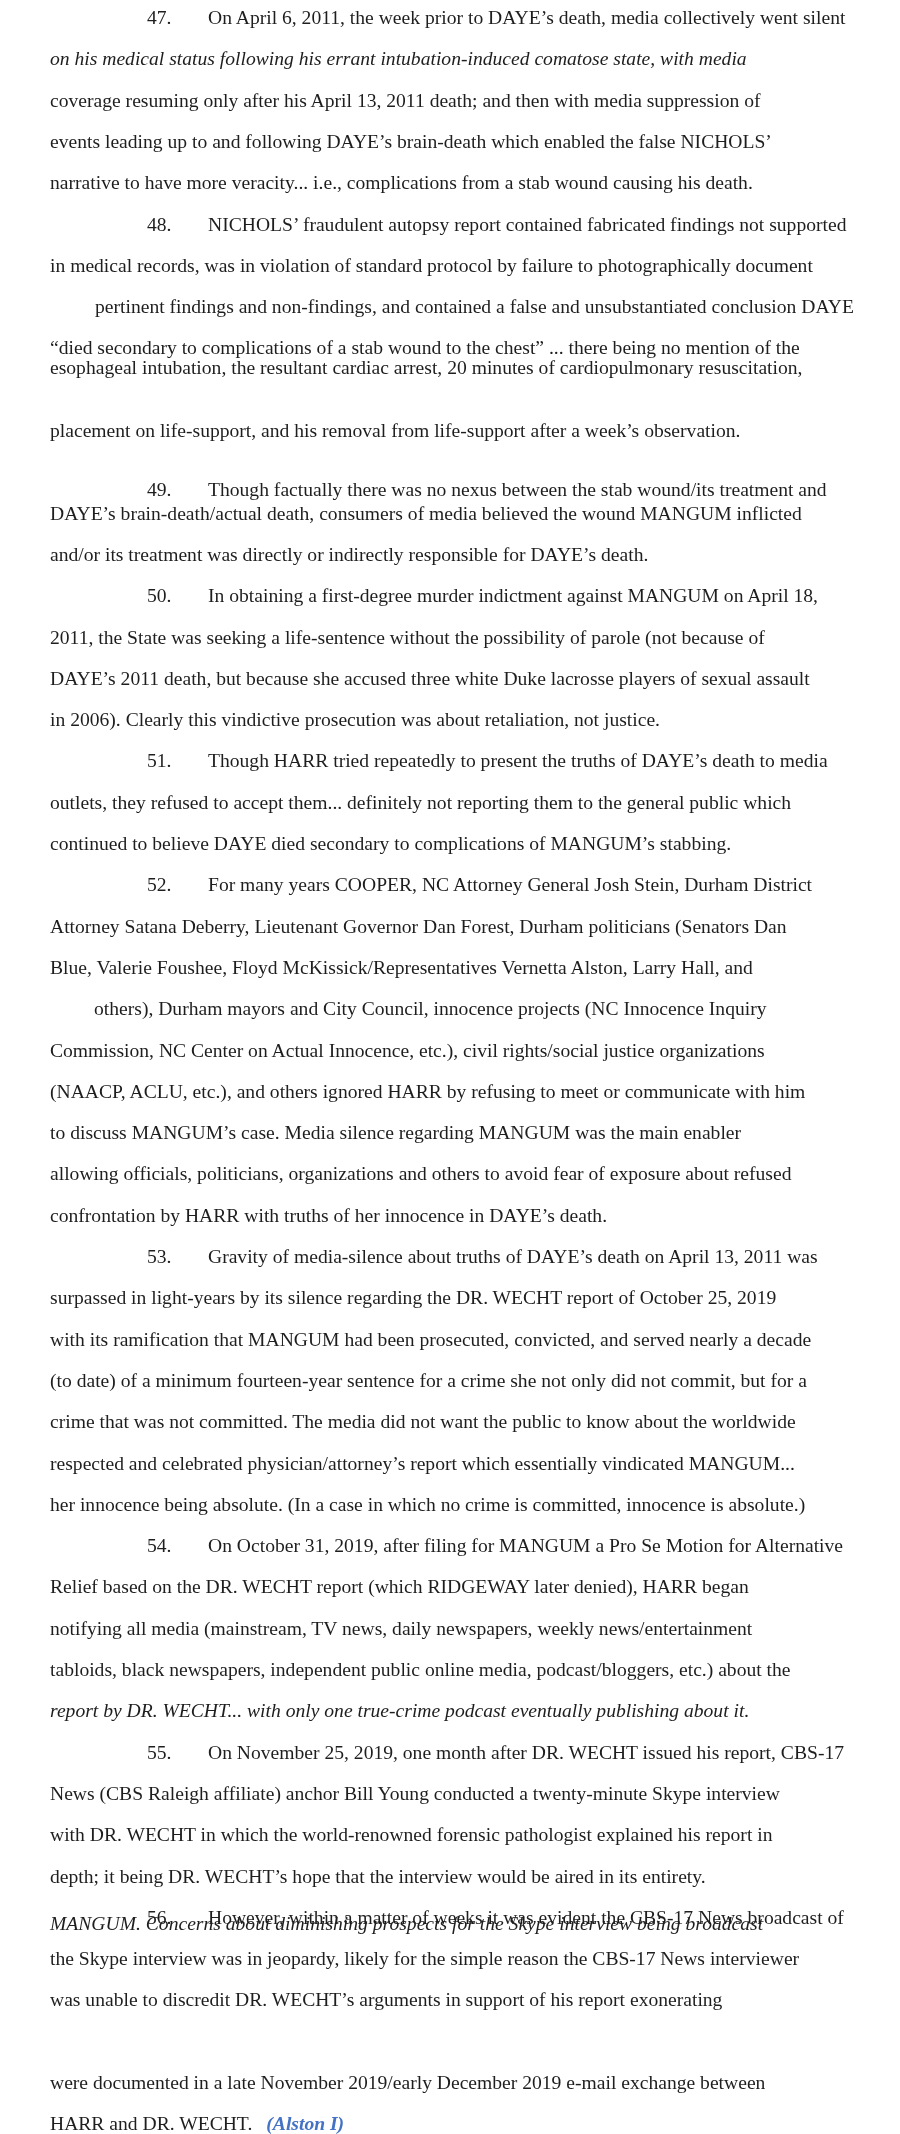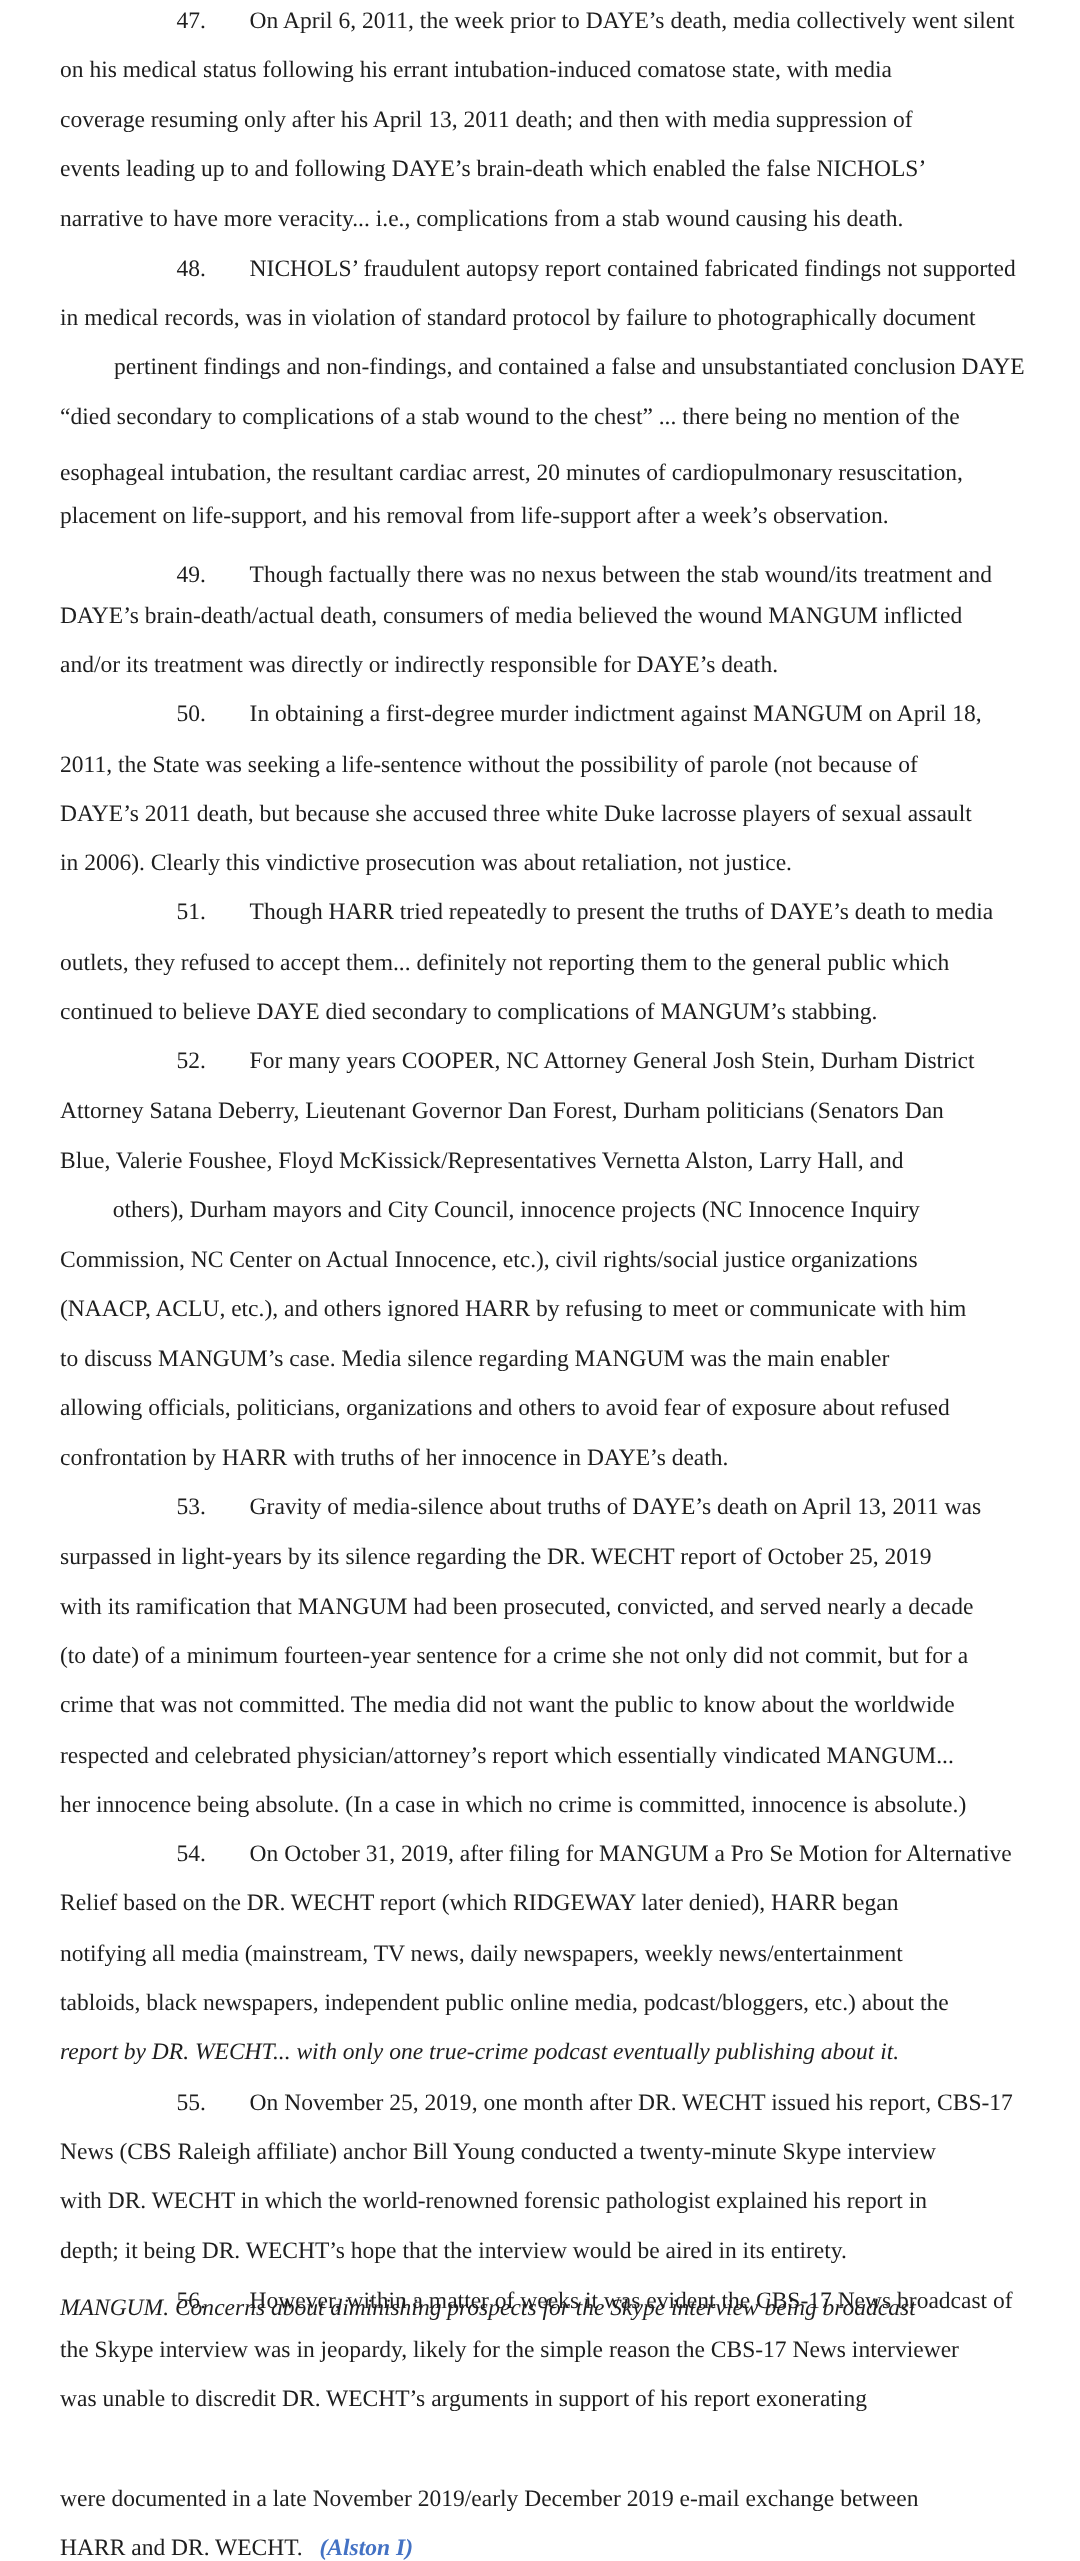--- a/index.html
+++ b/index.html
@@ -19,35 +19,35 @@
     color: #4472c4; font-weight: bold; font-style: italic;
     margin-left: 14px; cursor: pointer;
   }
 </style>
 </head>
 <body>
 
 <div class="page" id="page">
     <div>
       <div class="line first" style="top: 6px;"><span class="num">47.</span><span>On April 6, 2011, the week prior to DAYE’s death, media collectively went silent</span></div>
-      <div class="line" style="top: 47.3px;"><span>on his medical status following his errant intubation-induced comatose state, with media</span></div>
+      <div class="line" style="top: 47.3px; font-style: italic;"><span>on his medical status following his errant intubation-induced comatose state, with media</span></div>
       <div class="line" style="top: 88.6px;"><span>coverage resuming only after his April 13, 2011 death; and then with media suppression of</span></div>
       <div class="line" style="top: 129.9px;"><span>events leading up to and following DAYE’s brain-death which enabled the false NICHOLS’</span></div>
       <div class="line" style="top: 171.2px;"><span>narrative to have more veracity... i.e., complications from a stab wound causing his death.</span></div>
     </div>
     <div>
       <div class="line first" style="top: 212.5px;"><span class="num">48.</span><span>NICHOLS’ fraudulent autopsy report contained fabricated findings not supported</span></div>
       <div class="line" style="top: 253.8px;"><span>in medical records, was in violation of standard protocol by failure to photographically document</span></div>
       <div class="line" style="top: 295.1px; margin-left: 45px;"><span>pertinent findings and non-findings, and contained a false and unsubstantiated conclusion DAYE</span></div>
       <div class="line" style="top: 336.4px;"><span>“died secondary to complications of a stab wound to the chest” ... there being no mention of the</span></div>
-      <div class="line" style="top: 383px;"><span>esophageal intubation, the resultant cardiac arrest, 20 minutes of cardiopulmonary resuscitation,</span></div>
+      <div class="line" style="top: 356px;"><span>esophageal intubation, the resultant cardiac arrest, 20 minutes of cardiopulmonary resuscitation,</span></div>
       <div class="line" style="top: 419px;"><span>placement on life-support, and his removal from life-support after a week’s observation.</span></div>
     </div>
     <div>
-      <div class="line first" style="top: 468px;"><span class="num">49.</span><span>Though factually there was no nexus between the stab wound/its treatment and</span></div>
+      <div class="line first" style="top: 478px;"><span class="num">49.</span><span>Though factually there was no nexus between the stab wound/its treatment and</span></div>
       <div class="line" style="top: 501.6px;"><span>DAYE’s brain-death/actual death, consumers of media believed the wound MANGUM inflicted</span></div>
       <div class="line" style="top: 542.9px;"><span>and/or its treatment was directly or indirectly responsible for DAYE’s death.</span></div>
     </div>
     <div>
       <div class="line first" style="top: 584.2px;"><span class="num">50.</span><span>In obtaining a first-degree murder indictment against MANGUM on April 18,</span></div>
       <div class="line" style="top: 625.5px;"><span>2011, the State was seeking a life-sentence without the possibility of parole (not because of</span></div>
       <div class="line" style="top: 666.8px;"><span>DAYE’s 2011 death, but because she accused three white Duke lacrosse players of sexual assault</span></div>
       <div class="line" style="top: 708.1px;"><span>in 2006).  Clearly this vindictive prosecution was about retaliation, not justice.</span></div>
     </div>
     <div>

